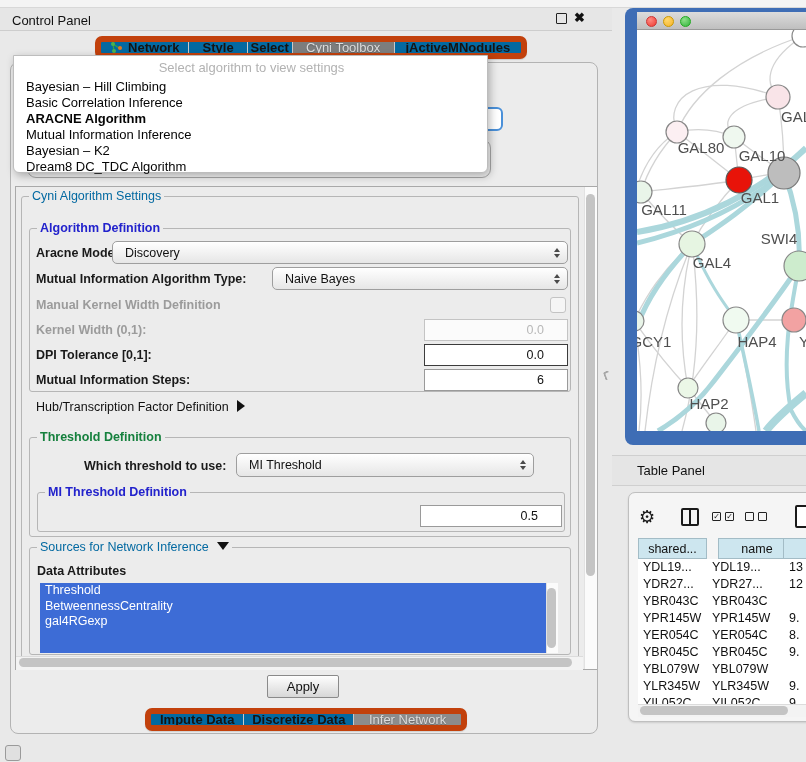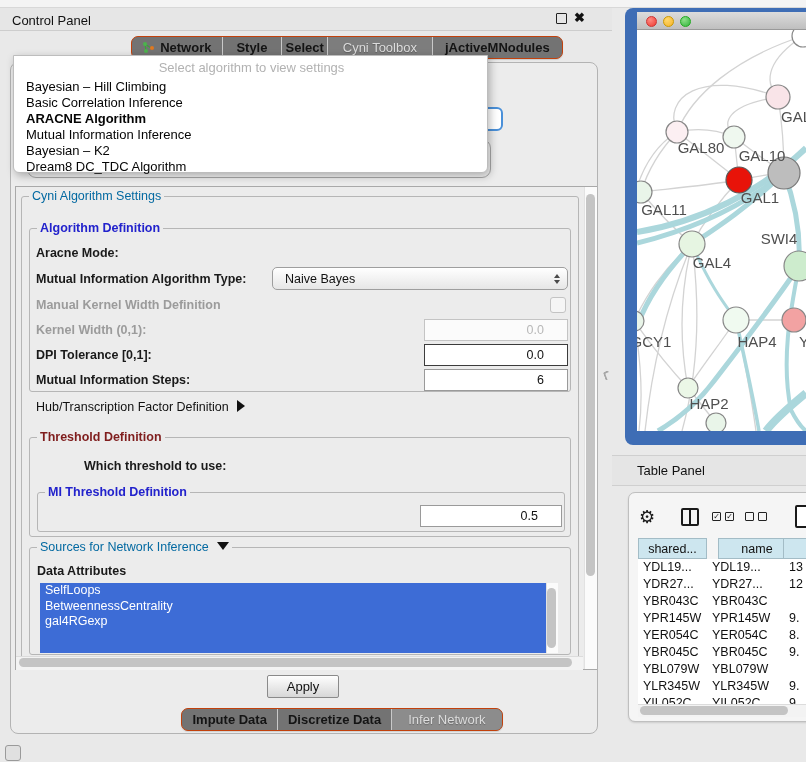--- a/index.html
+++ b/index.html
@@ -8,21 +8,21 @@
   .abs{position:absolute;box-sizing:border-box;}
 
   
   .topstrip{left:0;top:0;width:806px;height:8px;background:#f4f4f4;border-bottom:1px solid #d8d8d8;}
   .dock-header{left:0;top:8px;width:612px;height:23px;background:#e6e6e6;border-bottom:1px solid #cdcdcd;}
   .dock-title{left:12px;top:13px;font-size:13px;color:#111;}
   .float-btn{left:556px;top:13px;width:11px;height:11px;border:1.5px solid #222;border-radius:1px;background:transparent;}
   .close-btn{left:574px;top:9px;font-size:13px;font-weight:bold;color:#111;line-height:18px;}
 
   
-  .tabstrip{display:flex;height:23px;border:1px solid #c2410c;border-radius:7px;background:#737373;overflow:hidden;box-shadow:0 1px 1px rgba(0,0,0,.12);margin-left:36px;}
+  .tabstrip{display:flex;height:23px;border:6px solid #c2410c;border-radius:7px;background:#0369a1;overflow:hidden;box-shadow:0 1px 1px rgba(0,0,0,.12);}
   .tab{display:flex;align-items:center;justify-content:center;font-size:13px;font-weight:bold;color:#141414;border-right:1px solid #c9c9c9;box-sizing:border-box;gap:5px;}
   .tab:last-child{border-right:none;}
   .tab.sel{background:#7d7d7d;color:#dcdcdc;font-weight:normal;text-shadow:0 1px 1px rgba(0,0,0,.25);}
 
   
   .outer-panel{left:10px;top:62px;width:588px;height:672px;border:1px solid #b3b3b3;border-radius:8px;background:#ececec;}
 
   
   .combo-frag{left:300px;top:107px;width:203px;height:24px;border:2px solid #4a90d9;border-radius:6px;background:#fff;z-index:2;}
   .table-combo{left:27px;top:139px;width:464px;height:39px;border:1px solid #a8a8a8;border-radius:9px;background:#f1f1f1;z-index:2;display:flex;align-items:center;padding-left:64px;font-size:13px;color:#c2c2c2;}
@@ -31,21 +31,21 @@
   .popup{left:13px;top:55px;width:475px;height:118px;background:#fff;border:1px solid #bdbdbd;border-radius:0 0 6px 6px;z-index:5;box-shadow:2px 3px 9px rgba(0,0,0,.28);}
   .popup-prompt{left:0;top:4px;width:475px;text-align:center;font-size:13px;color:#b2b2b2;}
   .popup-item{left:0;width:470px;height:16px;padding-left:12px;font-size:13px;color:#050505;line-height:16px;white-space:nowrap;}
   .popup-item.b{font-weight:bold;}
 
   
   .scrollpane{left:15px;top:186px;width:582px;height:484px;border:1px solid #a9a9a9;background:#ececec;}
   .groupbox{position:absolute;border:1px solid #b6b6b6;border-radius:3px;box-sizing:border-box;}
   .gtitle{position:absolute;top:-8px;left:7px;background:#ececec;padding:0 3px;font-size:12.5px;font-weight:bold;line-height:14px;color:#0369a1;white-space:nowrap;}
   .gtitle.blue{color:#2222cc;}
-  .gtitle.green{color:#7f1d1d;}
+  .gtitle.green{color:#15803d;}
   .lbl{position:absolute;font-size:12.5px;font-weight:bold;color:#1a1a1a;line-height:15px;white-space:nowrap;}
   .lbl.dis{color:#9b9b9b;}
   .lbl.plain{font-weight:normal;color:#111;}
 
   .combo{position:absolute;border:1px solid #9e9e9e;border-radius:5px;background:linear-gradient(#ffffff,#e6e6e6);display:flex;align-items:center;font-size:12.5px;color:#111;padding-left:12px;box-sizing:border-box;box-shadow:inset 0 1px 0 #fff;}
   .spin{position:absolute;right:7px;top:50%;transform:translateY(-50%);display:flex;flex-direction:column;gap:2px;}
   .tri-up{width:0;height:0;border-left:3.5px solid transparent;border-right:3.5px solid transparent;border-bottom:4.5px solid #4a4a4a;}
   .tri-dn{width:0;height:0;border-left:3.5px solid transparent;border-right:3.5px solid transparent;border-top:4.5px solid #4a4a4a;}
 
   .field{position:absolute;border:1px solid #9a9a9a;background:#fff;font-size:12.5px;color:#111;padding:0 23px;box-sizing:border-box;display:flex;align-items:center;justify-content:flex-end;}
@@ -150,20 +150,27 @@
 
   <div class="groupbox" style="left:21px;top:196px;width:558px;height:473px;">
     <span class="gtitle" style="font-weight:normal;">Cyni Algorithm Settings</span>
   </div>
 
   <div class="groupbox" style="left:29px;top:228px;width:542px;height:164px;">
     <span class="gtitle blue">Algorithm Definition</span>
   </div>
 
   <div class="lbl" style="left:36px;top:246px;">Aracne Mode:</div>
+  <div class="combo" style="left:112px;top:241px;width:456px;height:23px;">
+    <span>Discovery</span>
+    <span class="spin">
+        <span class="tri-up"></span>
+        <span class="tri-dn"></span>
+      </span>
+  </div>
 
   <div class="lbl" style="left:36px;top:272px;">Mutual Information Algorithm Type:</div>
   <div class="combo" style="left:272px;top:267px;width:296px;height:23px;">
     <span>Naive Bayes</span>
     <span class="spin">
         <span class="tri-up"></span>
         <span class="tri-dn"></span>
       </span>
   </div>
 
@@ -181,34 +188,41 @@
 
   <div class="lbl plain" style="left:36px;top:400px;font-size:12.5px;">
     <span>Hub/Transcription Factor Definition</span><span class="arrow-right"></span>
   </div>
 
   <div class="groupbox" style="left:29px;top:437px;width:542px;height:100px;">
     <span class="gtitle green">Threshold Definition</span>
   </div>
 
   <div class="lbl" style="left:84px;top:459px;">Which threshold to use:</div>
+  <div class="combo" style="left:236px;top:453px;width:298px;height:24px;">
+    <span>MI Threshold</span>
+    <span class="spin">
+        <span class="tri-up"></span>
+        <span class="tri-dn"></span>
+      </span>
+  </div>
 
   <div class="groupbox" style="left:37px;top:492px;width:528px;height:40px;">
     <span class="gtitle blue">MI Threshold Definition</span>
   </div>
   <div class="field" style="left:420px;top:505px;width:142px;height:22px;">0.5</div>
 
   <div class="groupbox" style="left:29px;top:547px;width:542px;height:108px;">
     <span class="gtitle" style="font-weight:normal;"><span>Sources for Network Inference</span><span class="arrow-down"></span></span>
   </div>
   <div class="lbl" style="left:37px;top:564px;">Data Attributes</div>
 
   <div class="abs attr-list">
     <div class="attr-sel-block">
-      <div class="attr-item">SelfLoops</div>
+      <div class="attr-item">Threshold</div>
       <div class="attr-item">BetweennessCentrality</div>
       <div class="attr-item">gal4RGexp</div>
     </div>
   </div>
   <div class="vtrack" style="left:546px;top:583px;width:11px;height:70px;"></div>
   <div class="thumb" style="left:547px;top:588px;width:9px;height:60px;"></div>
 
   <div class="vtrack" style="left:584px;top:187px;width:12px;height:482px;"></div>
   <div class="thumb" style="left:586px;top:194px;width:9px;height:382px;"></div>
   <div class="htrack" style="left:16px;top:656px;width:567px;height:13px;"></div>

